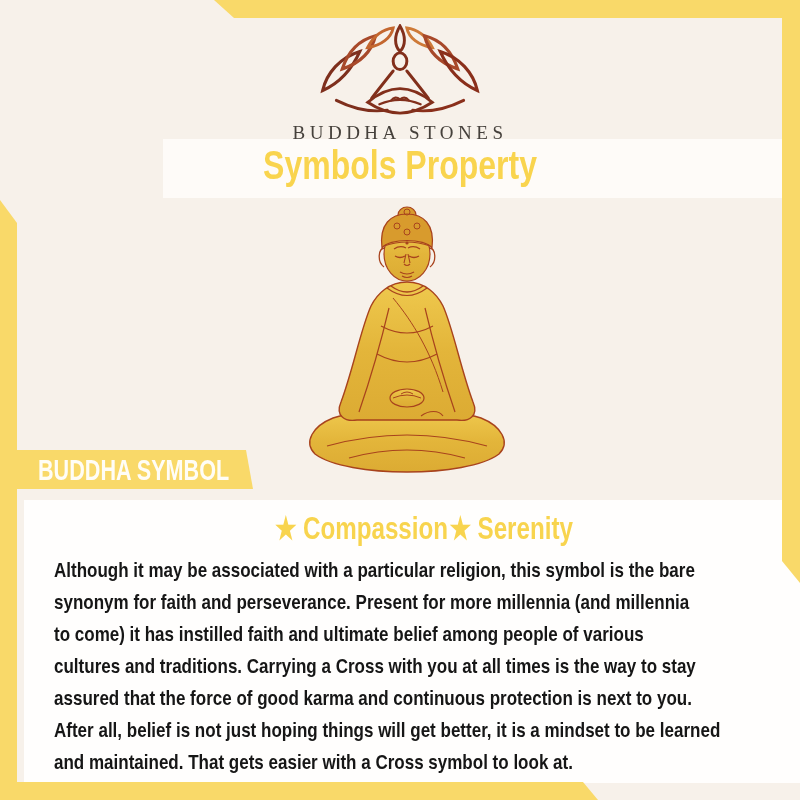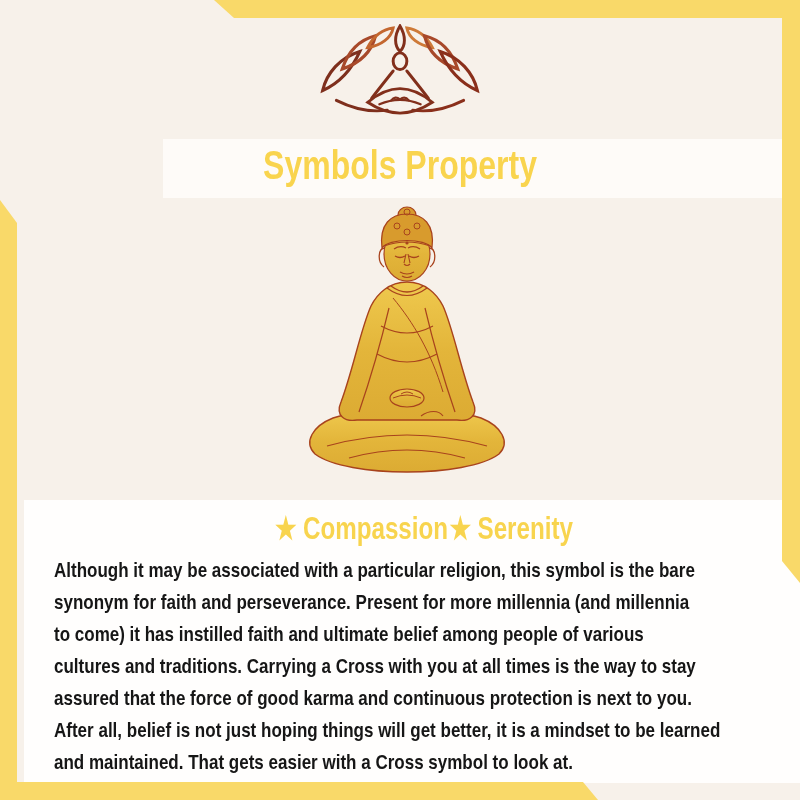--- a/index.html
+++ b/index.html
@@ -79,20 +79,21 @@
       <path d="M150 78 C130 88 112 90 98 88" stroke="#8A2F1B" stroke-width="3"></path>
 
       <path d="M85 2 C79 12 79 22 85 28 C91 22 91 12 85 2 Z" stroke="#822F1B" stroke-width="3"></path>
       <ellipse cx="85" cy="38" rx="7" ry="8.5" stroke="#822F1B" stroke-width="3"></ellipse>
       <path d="M78 48 C70 58 62 68 56 76" stroke="#822F1B" stroke-width="3"></path>
       <path d="M92 48 C100 58 108 68 114 76" stroke="#822F1B" stroke-width="3"></path>
       <path d="M52 80 C64 70 76 66 85 66 C94 66 106 70 118 80 C106 88 94 91 85 91 C76 91 64 88 52 80 Z" stroke="#822F1B" stroke-width="3"></path>
       <path d="M64 82 Q85 73 106 82" stroke="#822F1B" stroke-width="2.4"></path>
       <path d="M76 78 Q80 73 85 77 Q90 73 94 78" stroke="#822F1B" stroke-width="2.2"></path>
     </svg>
+    <div class="brand-name">BUDDHA STONES</div>
   </header>
 
   <div class="title-banner"></div>
   <h1 class="page-title">Symbols Property</h1>
 
   <div class="buddha-figure">
     <svg width="228" height="278" viewBox="0 0 228 278">
       <defs>
         <linearGradient id="gg" x1="0" y1="0" x2="0" y2="1">
           <stop offset="0" stop-color="#EFC94E"></stop>
@@ -137,20 +138,23 @@
 
       <ellipse cx="114" cy="196" rx="17" ry="9" fill="url(#gg)" stroke="#A8431D" stroke-width="1.2"></ellipse>
       <path d="M100 196 Q114 190 128 196 M108 192 Q114 188 120 192" fill="none" stroke="#A8431D" stroke-width="1"></path>
 
       <path d="M34 244 Q114 222 194 244" fill="none" stroke="#A8431D" stroke-width="1.2"></path>
       <path d="M56 256 Q114 240 172 256" fill="none" stroke="#A8431D" stroke-width="1.1"></path>
       <path d="M128 214 C136 208 146 208 150 214" fill="none" stroke="#A8431D" stroke-width="1.1"></path>
     </svg>
   </div>
 
+  <div class="symbol-label">
+    <span class="symbol-label-text">BUDDHA SYMBOL</span>
+  </div>
 
   <section class="content">
     <div class="props-heading">
       <span class="star">★</span><span>Compassion</span><span class="star star2">★</span><span>Serenity</span>
     </div>
     <div class="body-text">
       <div class="body-line">Although it may be associated with a particular religion, this symbol is the bare</div>
       <div class="body-line">synonym for faith and perseverance. Present for more millennia (and millennia</div>
       <div class="body-line">to come) it has instilled faith and ultimate belief among people of various</div>
       <div class="body-line">cultures and traditions. Carrying a Cross with you at all times is the way to stay</div>

